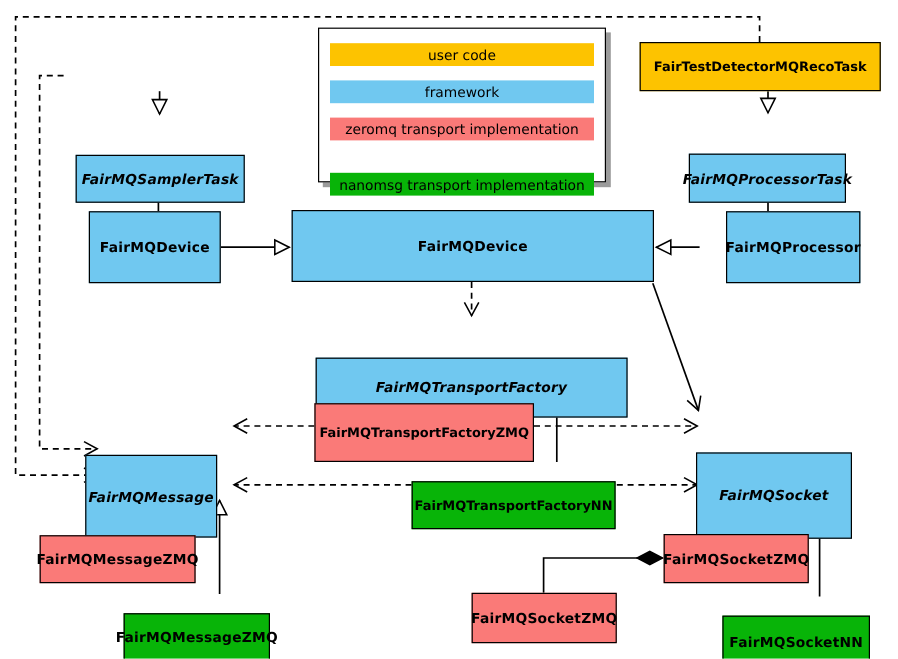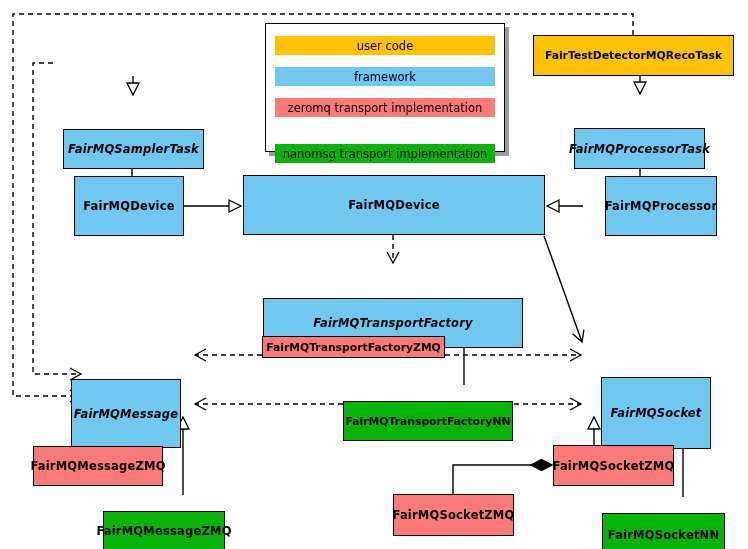--- a/index.html
+++ b/index.html
@@ -82,23 +82,23 @@
     <div class="bar cat-nn" style="top:104px">nanomsg transport implementation</div>
   </div>
 
   <div class="node cat-user tight" style="left:533px;top:35px;width:201px;height:41px">FairTestDetectorMQRecoTask</div>
   <div class="node cat-framework abstract" style="left:63px;top:96px;width:141px;height:40px">FairMQSamplerTask</div>
   <div class="node cat-framework abstract" style="left:574px;top:95px;width:131px;height:41px">FairMQProcessorTask</div>
   <div class="node cat-framework" style="left:74px;top:176px;width:110px;height:60px">FairMQDevice</div>
   <div class="node cat-framework" style="left:243px;top:175px;width:302px;height:60px">FairMQDevice</div>
   <div class="node cat-framework" style="left:605px;top:176px;width:112px;height:60px">FairMQProcessor</div>
   <div class="node cat-framework abstract" style="left:263px;top:265px;width:260px;height:50px">FairMQTransportFactory</div>
-  <div class="node cat-zmq tight" style="left:262px;top:336px;width:183px;height:22px">FairMQTransportFactoryZMQ</div>
+  <div class="node cat-zmq tight" style="left:262px;top:336px;width:183px;height:49px">FairMQTransportFactoryZMQ</div>
   <div class="node cat-nn tight" style="left:343px;top:385px;width:170px;height:40px">FairMQTransportFactoryNN</div>
   <div class="node cat-framework abstract" style="left:71px;top:346px;width:110px;height:69px">FairMQMessage</div>
-  <div class="node cat-framework abstract" style="left:601px;top:344px;width:110px;height:72px">FairMQSocket</div>
+  <div class="node cat-framework abstract" style="left:580px;top:344px;width:130px;height:72px">FairMQSocket</div>
   <div class="node cat-zmq" style="left:33px;top:446px;width:130px;height:40px">FairMQMessageZMQ</div>
   <div class="node cat-nn" style="left:103px;top:495px;width:122px;height:40px">FairMQMessageZMQ</div>
   <div class="node cat-zmq" style="left:393px;top:494px;width:121px;height:42px">FairMQSocketZMQ</div>
   <div class="node cat-zmq" style="left:553px;top:445px;width:121px;height:41px">FairMQSocketZMQ</div>
   <div class="node cat-nn" style="left:602px;top:497px;width:123px;height:43px">FairMQSocketNN</div>
 
 </div>
 
 </body></html>

